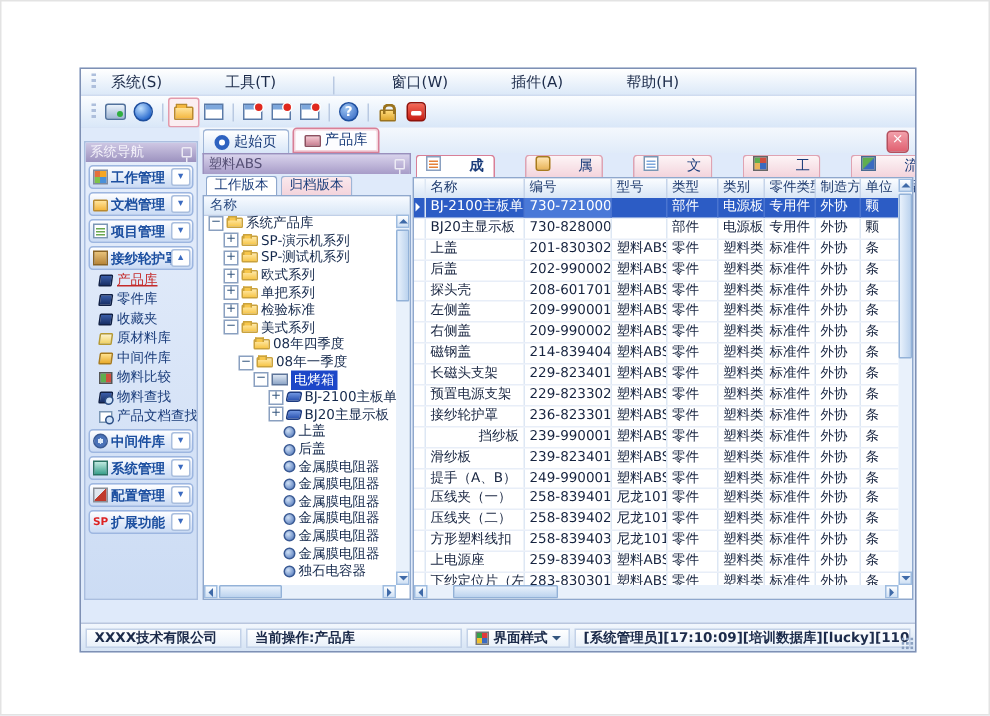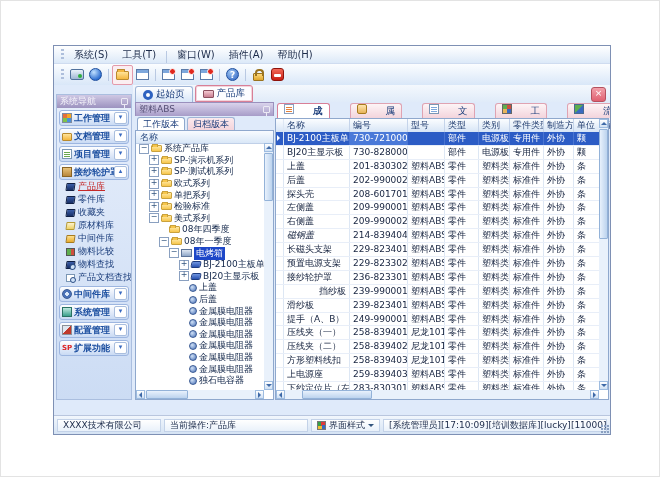--- a/index.html
+++ b/index.html
@@ -159,40 +159,40 @@
   .row-ind{width:7px;flex:none;position:relative;border-right:1px solid #dde7f4;}
   .row-ind.on::after{content:"";position:absolute;left:1px;top:3px;width:0;height:0;
       border:3px solid transparent;border-left-color:#ffffff;}
   
   .msg-row{position:absolute;left:0;right:0;bottom:18px;height:15px;background:#e7eefb;border-top:1px solid #b9c6de;}
   .msg-tab{display:inline-block;margin-left:3px;height:13px;padding:0 8px;background:#f7fafe;
            border:1px solid #9fb5d6;border-top:none;border-radius:0 0 3px 3px;font-size:9px;color:#1a3c7a;line-height:12px;}
   .statusbar{position:absolute;left:0;right:0;bottom:0;height:18px;background:linear-gradient(#f2f7fd,#d5e3f4);
              border-top:1px solid #b9c6de;display:flex;align-items:center;gap:3px;padding:0 3px;font-size:9px;color:#1c2b4a;}
   .sb-cell{border:1px solid #c3d2e8;background:linear-gradient(#ffffff,#e9f1fa);height:13px;display:flex;
-           align-items:center;padding:0 5px;white-space:nowrap;overflow:hidden;box-sizing:border-box;}
+           align-items:center;padding:0 5px;white-space:nowrap;overflow:hidden;box-sizing:border-box;font-weight:bold;}
   .sb-company{width:104px;flex:none;}
   .sb-oper{flex:1;}
   .sb-style{flex:none;gap:3px;}
   .icon-style-grid-icon{width:9px;height:9px;background:conic-gradient(#e03a3a 0 25%,#3a6ac0 0 50%,#f0c030 0 75%,#35a04a 0);border:1px solid #777;}
   .dd-arrow{width:0;height:0;border:3px solid transparent;border-top-color:#33557e;margin-top:3px;}
   .sb-session{flex:none;width:224px;}
   .resize-grip{position:absolute;right:1px;bottom:1px;width:8px;height:8px;
       background:radial-gradient(circle at 1px 1px,#8aa0c0 1px,transparent 1px);
       background-size:3px 3px;}
 </style>
 </head>
 <body>
 
 <div class="frame">
   <div class="app">
 
     <div class="menubar">
       <span class="grip"></span>
-      <span id="menu-items" style="display: inline-flex; align-items: flex-end;">
+      <span id="menu-items" style="display: inline-flex; align-items: flex-end; gap: 28px;">
           <span class="menu-item">系统(S)</span>
           <span class="menu-item">工具(T)</span>
           <span class="vsep"></span>
           <span class="menu-item">窗口(W)</span>
           <span class="menu-item">插件(A)</span>
           <span class="menu-item">帮助(H)</span>
         </span>
     </div>
 
     <div class="toolbar">
@@ -581,21 +581,21 @@
                 <span class="td" style="width: 58px;">209-990002-01I</span>
                 <span class="td" style="width: 37px;">塑料ABS</span>
                 <span class="td" style="width: 34px;">零件</span>
                 <span class="td" style="width: 31px;">塑料类</span>
                 <span class="td" style="width: 34px;">标准件</span>
                 <span class="td" style="width: 30px;">外协</span>
                 <span class="td" style="width: 33px;">条</span>
               </div>
               <div class="tr">
                 <span class="row-ind"></span>
-                <span class="td" style="width: 66px; font-style: italic;">磁钢盖</span>
+                <span class="td" style="width: 66px;">磁钢盖</span>
                 <span class="td" style="width: 58px;">214-839404-01I</span>
                 <span class="td" style="width: 37px;">塑料ABS</span>
                 <span class="td" style="width: 34px;">零件</span>
                 <span class="td" style="width: 31px;">塑料类</span>
                 <span class="td" style="width: 34px;">标准件</span>
                 <span class="td" style="width: 30px;">外协</span>
                 <span class="td" style="width: 33px;">条</span>
               </div>
               <div class="tr">
                 <span class="row-ind"></span>

